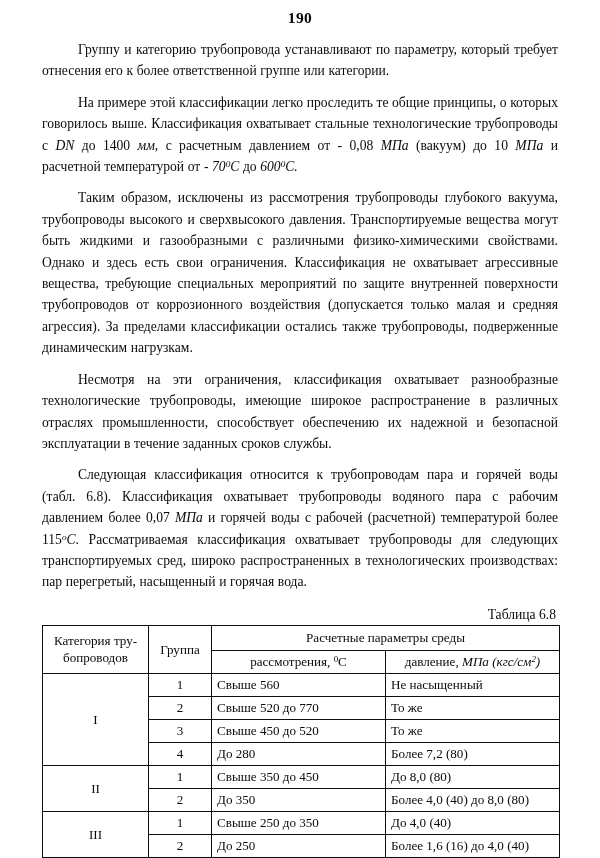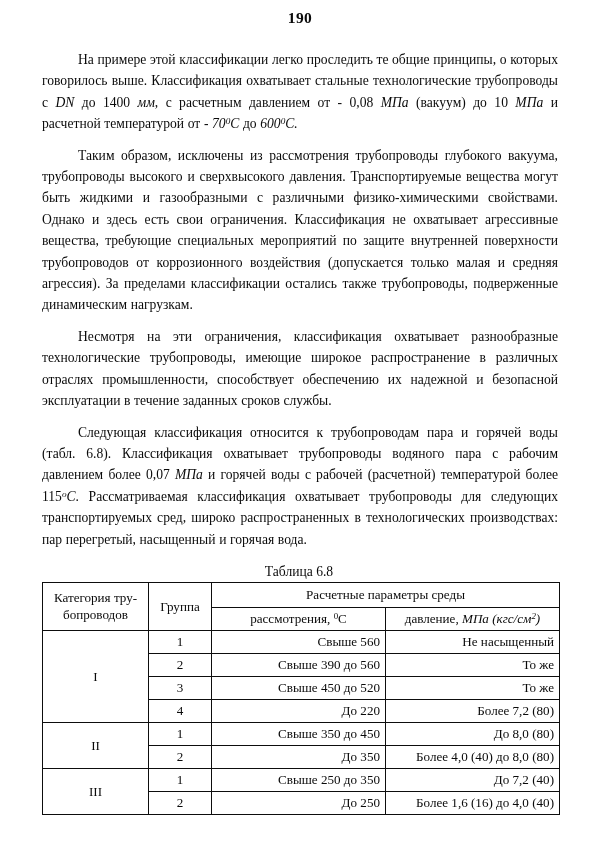--- a/index.html
+++ b/index.html
@@ -49,21 +49,21 @@
   }
   i, .it {
     font-style: italic;
   }
   sup {
     font-size: 0.68em;
     line-height: 0;
     vertical-align: 0.42em;
   }
   .tbl-num {
-    text-align: center;
+    text-align: right;
     font-size: 13.6px;
     margin-top: 14px;
     margin-bottom: 2px;
     padding-right: 2px;
   }
   .tbl-caption {
     text-align: center;
     font-size: 13.6px;
     margin: 0 0 3px 0;
     padding-left: 24px;
@@ -88,21 +88,21 @@
   }
   td.cat {
     text-align: center;
     font-size: 13.4px;
   }
   td.grp {
     text-align: center;
     font-size: 13.2px;
   }
   td.temp, td.press {
-    text-align: right;
+    text-align: left;
     padding-left: 6px;
   }
   td.rowcell {
     height: 20px;
   }
   .col-cat { width: 106px; }
   .col-grp { width: 63px; }
   .col-temp { width: 174px; }
   .col-press { width: 174px; }
   .hdr-top {
@@ -114,20 +114,21 @@
 </style>
 </head>
 <body>
 
 <div class="page">
 
   <div class="page-number">190</div>
 
   <div class="body-col">
 
+    <p class="para">Группу и категорию трубопровода устанавливают по параметру, который требует отнесения его к более ответственной группе или категории.</p>
 
     <p class="para gap">На примере этой классификации легко проследить те общие принципы, о которых говорилось выше. Классификация охватывает стальные технологические трубопроводы с <i>DN</i> до 1400 <i>мм</i>, с расчетным давлением от - 0,08 <i>МПа</i> (вакуум) до 10 <i>МПа</i> и расчетной температурой от - <i>70<sup>0</sup>С</i> до <i>600<sup>0</sup>С.</i></p>
 
     <p class="para gap">Таким образом, исключены из рассмотрения трубопроводы глубокого вакуума, трубопроводы высокого и сверхвысокого давления. Транспортируемые вещества могут быть жидкими и газообразными с различными физико-химическими свойствами. Однако и здесь есть свои ограничения. Классификация не охватывает агрессивные вещества, требующие специальных мероприятий по защите внутренней поверхности трубопроводов от коррозионного воздействия (допускается только малая и средняя агрессия). За пределами классификации остались также трубопроводы, подверженные динамическим нагрузкам.</p>
 
     <p class="para gap">Несмотря на эти ограничения, классификация охватывает разнообразные технологические трубопроводы, имеющие широкое распространение в различных отраслях промышленности, способствует обеспечению их надежной и безопасной эксплуатации в течение заданных сроков службы.</p>
 
     <p class="para gap">Следующая классификация относится к трубопроводам пара и горячей воды (табл. 6.8). Классификация охватывает трубопроводы водяного пара с рабочим давлением более 0,07 <i>МПа</i> и горячей воды с рабочей (расчетной) температурой более 115<i><sup>о</sup>С</i>. Рассматриваемая классификация охватывает трубопроводы для следующих транспортируемых сред, широко распространенных в технологических производствах: пар перегретый, насыщенный и горячая вода.</p>
 
     <div class="tbl-num">Таблица 6.8</div>
@@ -156,49 +157,49 @@
       </thead>
       <tbody id="table-body">
           <tr>
             <td class="cat rowcell" rowspan="4">I</td>
             <td class="grp rowcell">1</td>
             <td class="temp rowcell">Свыше 560</td>
             <td class="press rowcell">Не насыщенный</td>
           </tr>
           <tr>
             <td class="grp rowcell">2</td>
-            <td class="temp rowcell">Свыше 390 до 560</td>
+            <td class="temp rowcell">Свыше 520 до 770</td>
             <td class="press rowcell">То же</td>
           </tr>
           <tr>
             <td class="grp rowcell">3</td>
             <td class="temp rowcell">Свыше 450 до 520</td>
             <td class="press rowcell">То же</td>
           </tr>
           <tr>
             <td class="grp rowcell">4</td>
-            <td class="temp rowcell">До 220</td>
+            <td class="temp rowcell">До 280</td>
             <td class="press rowcell">Более 7,2 (80)</td>
           </tr>
           <tr>
             <td class="cat rowcell" rowspan="2">II</td>
             <td class="grp rowcell">1</td>
             <td class="temp rowcell">Свыше 350 до 450</td>
             <td class="press rowcell">До 8,0 (80)</td>
           </tr>
           <tr>
             <td class="grp rowcell">2</td>
             <td class="temp rowcell">До 350</td>
             <td class="press rowcell">Более 4,0 (40) до 8,0 (80)</td>
           </tr>
           <tr>
             <td class="cat rowcell" rowspan="2">III</td>
             <td class="grp rowcell">1</td>
             <td class="temp rowcell">Свыше 250 до 350</td>
-            <td class="press rowcell">До 7,2 (40)</td>
+            <td class="press rowcell">До 4,0 (40)</td>
           </tr>
           <tr>
             <td class="grp rowcell">2</td>
             <td class="temp rowcell">До 250</td>
             <td class="press rowcell">Более 1,6 (16) до 4,0 (40)</td>
           </tr>
         </tbody>
     </table>
 
   </div>

